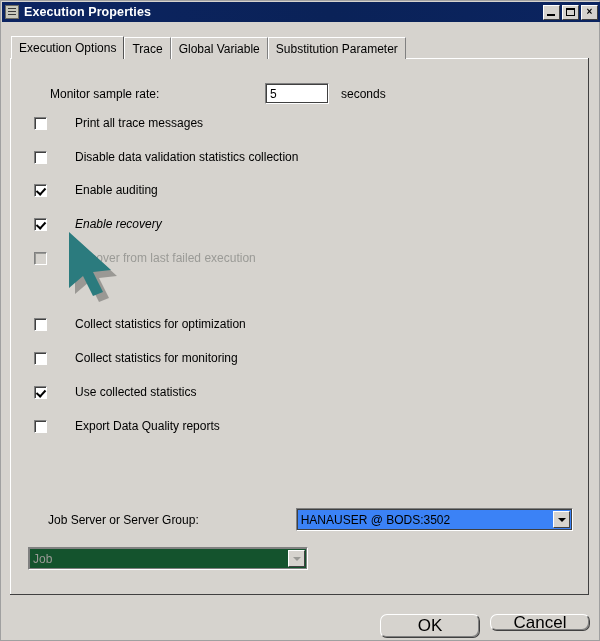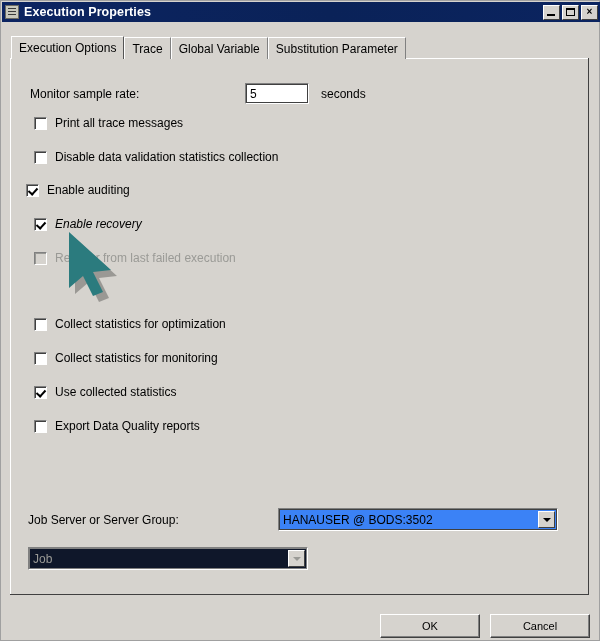--- a/index.html
+++ b/index.html
@@ -170,21 +170,21 @@
     pointer-events: none;
   }
 
   
   .row {
     position: absolute;
     display: flex;
     align-items: center;
     white-space: nowrap;
   }
-  .lbl { font-size: 12px; color: #000; }
+  .lbl { font-size: 12px; color: #000; margin-left: 20px; }
   .lbl.disabled { color: #9a9a96; }
 
   
   .text-input {
     background: #ffffff;
     border-top: 1px solid #808080;
     border-left: 1px solid #808080;
     border-right: 1px solid #ffffff;
     border-bottom: 1px solid #ffffff;
     outline: 1px solid #404040;
@@ -238,21 +238,21 @@
     border-right: 1px solid #ffffff;
     border-bottom: 1px solid #ffffff;
     outline: 1px solid #404040;
     outline-offset: -2px;
     box-sizing: border-box;
     display: flex;
     align-items: center;
     position: relative;
     cursor: default;
   }
-  .combo.disabled { background: #0f172a; outline-color: #808080; }
+  .combo.disabled { background: #14532d; outline-color: #808080; }
   .combo-value {
     padding-left: 4px;
     font-size: 12px;
     color: #000;
     white-space: nowrap;
     overflow: hidden;
   }
   .combo.disabled .combo-value { color: #9a9a96; }
   .combo-btn {
     position: absolute;
@@ -285,37 +285,38 @@
     border-top: 1px solid #ffffff;
     border-left: 1px solid #ffffff;
     border-right: 1px solid #404040;
     border-bottom: 1px solid #404040;
     box-shadow: inset -1px -1px 0 #808080;
     box-sizing: border-box;
     display: flex;
     align-items: center;
     justify-content: center;
     font-family: "Liberation Sans", sans-serif;
-    font-size: 11px;
-    color: #000;
-    cursor: default;
+    font-size: 17px;
+    color: #000;
+    cursor: default;
+    border-radius: 7px;
   }
   #ok-button {
     position: absolute;
     left: 379px;
     top: 613px;
     width: 100px;
     height: 24px;
   }
   #cancel-button {
     position: absolute;
     left: 489px;
     top: 613px;
     width: 100px;
-    height: 24px;
+    height: 17px;
     justify-content: center;
   }
 
   
   #cursor-arrow {
     position: absolute;
     left: 60px;
     top: 224px;
     width: 110px;
     height: 80px;
@@ -370,21 +371,21 @@
     <div class="row" style="left:23px; top:91px;">
       <span class="cb"></span>
       <span class="lbl">Disable data validation statistics collection</span>
     </div>
 
     <div class="row" style="left:23px; top:57px;">
       <span class="cb"></span>
       <span class="lbl">Print all trace messages</span>
     </div>
 
-    <div class="row" style="left:15px; top:124px;justify-content:space-between;">
+    <div class="row" style="left:23px; top:124px;justify-content:space-between;">
       <span class="cb checked"></span>
       <span class="lbl">Enable auditing</span>
     </div>
 
     <div class="row" style="left:23px; top:158px;font-style:italic;">
       <span class="cb checked"></span>
       <span class="lbl">Enable recovery</span>
     </div>
 
     <div class="row" style="left:23px; top:192px;">

